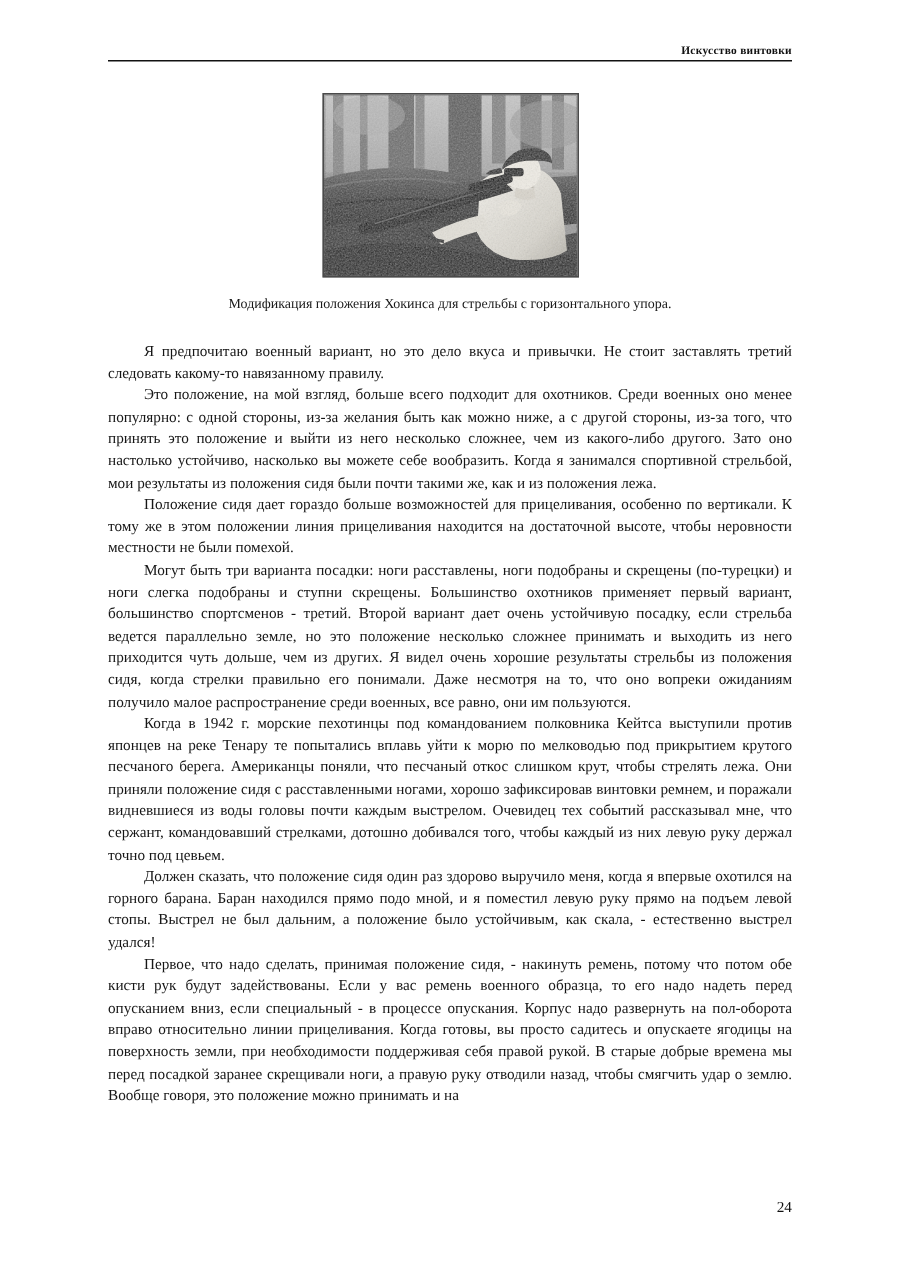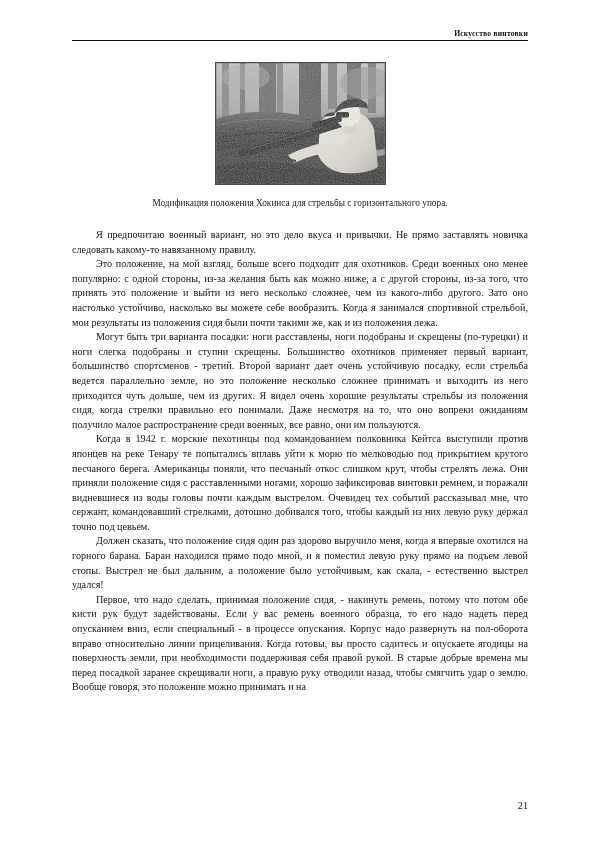--- a/index.html
+++ b/index.html
@@ -205,23 +205,24 @@
 
           <rect x="0" y="0" width="169" height="121" fill="none" stroke="#5a5a5a" stroke-width="2" opacity="0.35"></rect>
         </g>
       </svg>
     </div>
   </div>
 
   <div class="caption">Модификация положения Хокинса для стрельбы с горизонтального упора.</div>
 
   <div class="body-col">
-    <p class="para">Я предпочитаю военный вариант, но это дело вкуса и привычки. Не прямо заставлять новичка следовать какому-то навязанному правилу.</p>
+    <p class="para">Я предпочитаю военный вариант, но это дело вкуса и привычки. Не стоит заставлять третий следовать какому-то навязанному правилу.</p>
     <p class="para">Это положение, на мой взгляд, больше всего подходит для охотников. Среди военных оно менее популярно: с одной стороны, из-за желания быть как можно ниже, а с другой стороны, из-за того, что принять это положение и выйти из него несколько сложнее, чем из какого-либо другого. Зато оно настолько устойчиво, насколько вы можете себе вообразить. Когда я занимался спортивной стрельбой, мои результаты из положения сидя были почти такими же, как и из положения лежа.</p>
+    <p class="para">Положение сидя дает гораздо больше возможностей для прицеливания, особенно по вертикали. К тому же в этом положении линия прицеливания находится на достаточной высоте, чтобы неровности местности не были помехой.</p>
     <p class="para">Могут быть три варианта посадки: ноги расставлены, ноги подобраны и скрещены (по-турецки) и ноги слегка подобраны и ступни скрещены. Большинство охотников применяет первый вариант, большинство спортсменов - третий. Второй вариант дает очень устойчивую посадку, если стрельба ведется параллельно земле, но это положение несколько сложнее принимать и выходить из него приходится чуть дольше, чем из других. Я видел очень хорошие результаты стрельбы из положения сидя, когда стрелки правильно его понимали. Даже несмотря на то, что оно вопреки ожиданиям получило малое распространение среди военных, все равно, они им пользуются.</p>
     <p class="para">Когда в 1942 г. морские пехотинцы под командованием полковника Кейтса выступили против японцев на реке Тенару те попытались вплавь уйти к морю по мелководью под прикрытием крутого песчаного берега. Американцы поняли, что песчаный откос слишком крут, чтобы стрелять лежа. Они приняли положение сидя с расставленными ногами, хорошо зафиксировав винтовки ремнем, и поражали видневшиеся из воды головы почти каждым выстрелом. Очевидец тех событий рассказывал мне, что сержант, командовавший стрелками, дотошно добивался того, чтобы каждый из них левую руку держал точно под цевьем.</p>
     <p class="para">Должен сказать, что положение сидя один раз здорово выручило меня, когда я впервые охотился на горного барана. Баран находился прямо подо мной, и я поместил левую руку прямо на подъем левой стопы. Выстрел не был дальним, а положение было устойчивым, как скала, - естественно выстрел удался!</p>
     <p class="para">Первое, что надо сделать, принимая положение сидя, - накинуть ремень, потому что потом обе кисти рук будут задействованы. Если у вас ремень военного образца, то его надо надеть перед опусканием вниз, если специальный - в процессе опускания. Корпус надо развернуть на пол-оборота вправо относительно линии прицеливания. Когда готовы, вы просто садитесь и опускаете ягодицы на поверхность земли, при необходимости поддерживая себя правой рукой. В старые добрые времена мы перед посадкой заранее скрещивали ноги, а правую руку отводили назад, чтобы смягчить удар о землю. Вообще говоря, это положение можно принимать и на</p>
   </div>
 
-  <div class="folio">21</div>
+  <div class="folio">24</div>
 
 </div>
 
 </body></html>

